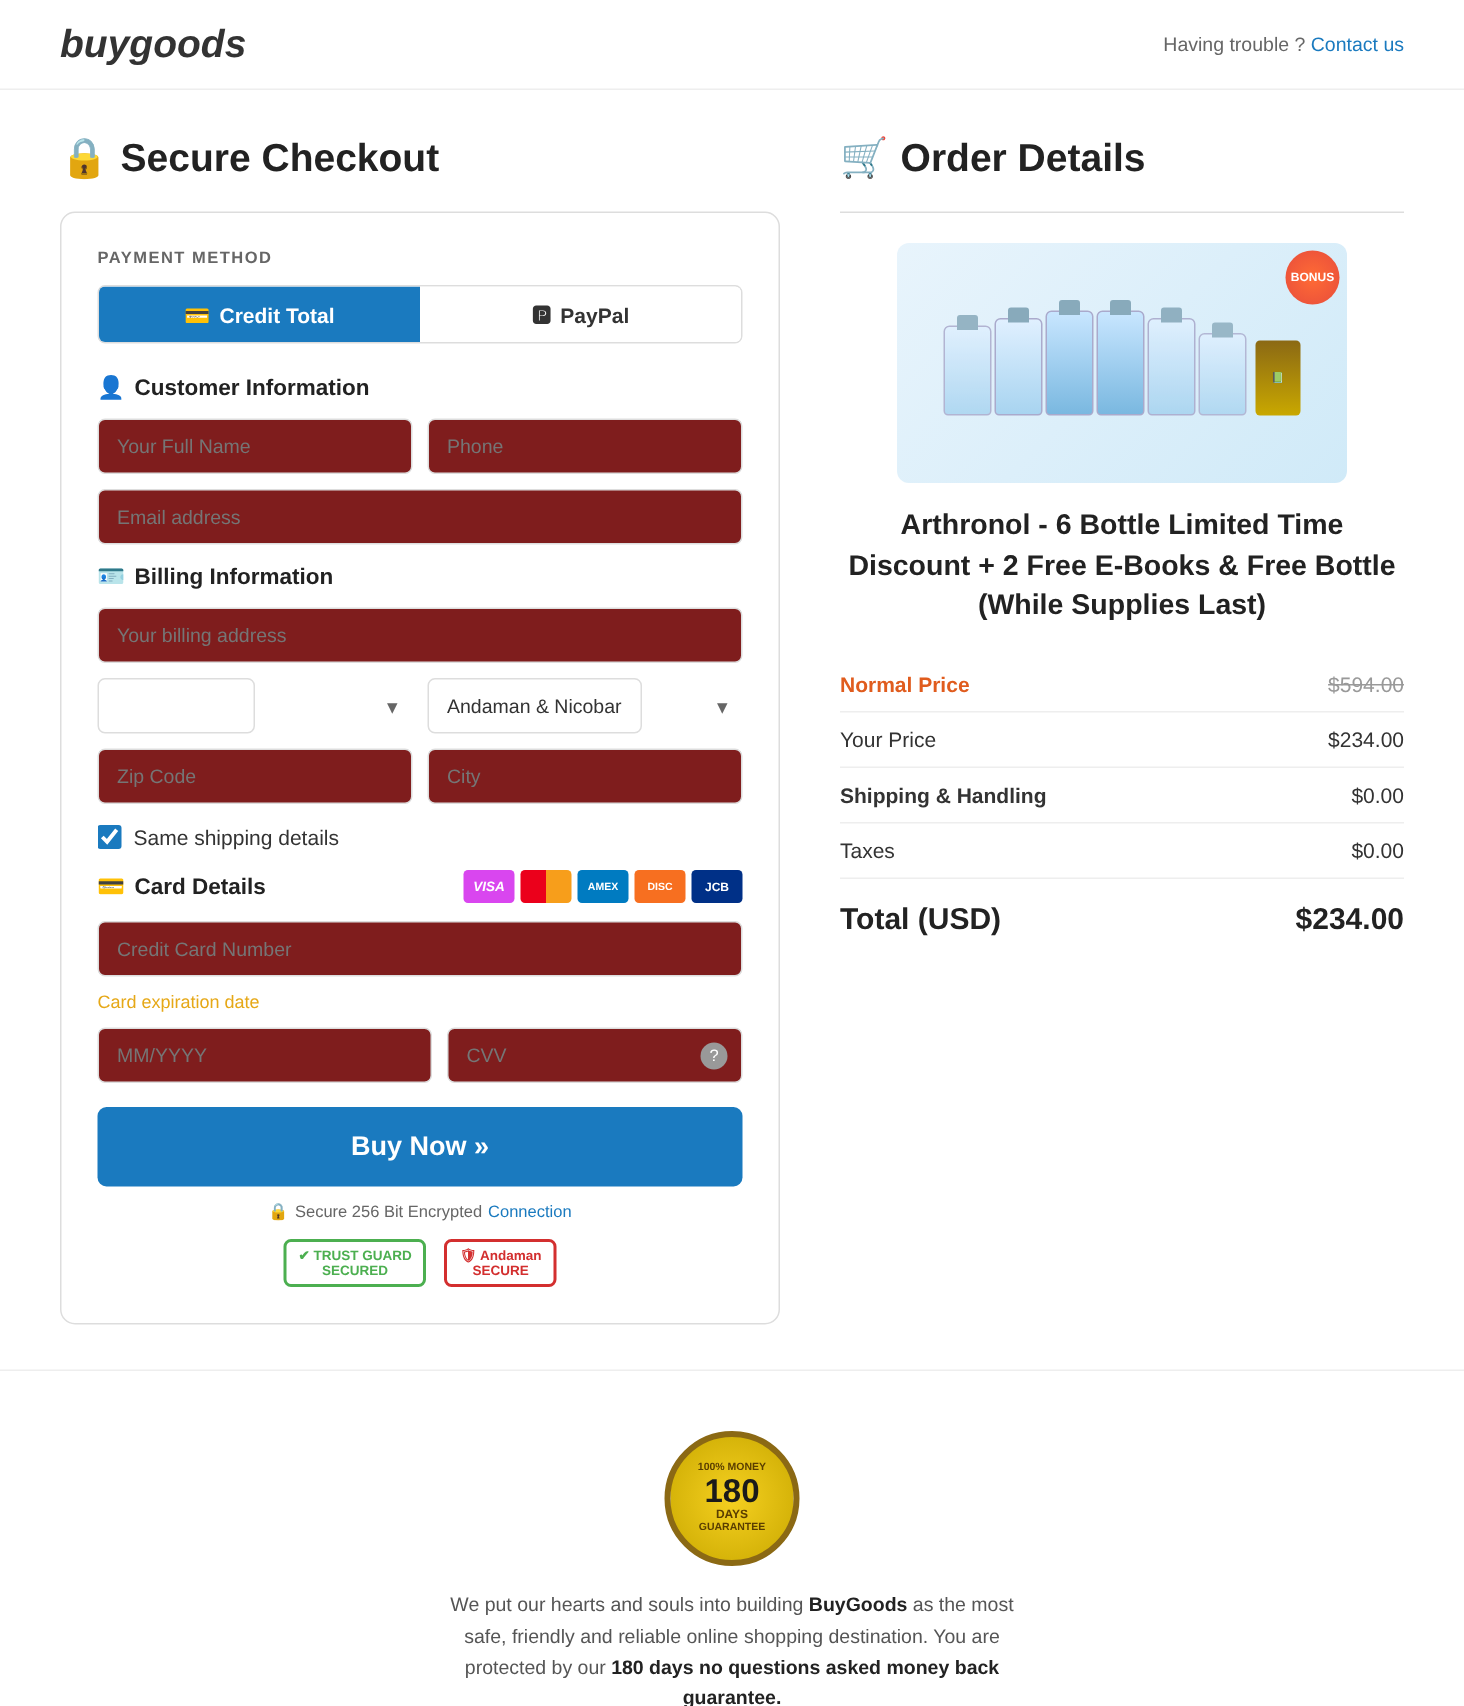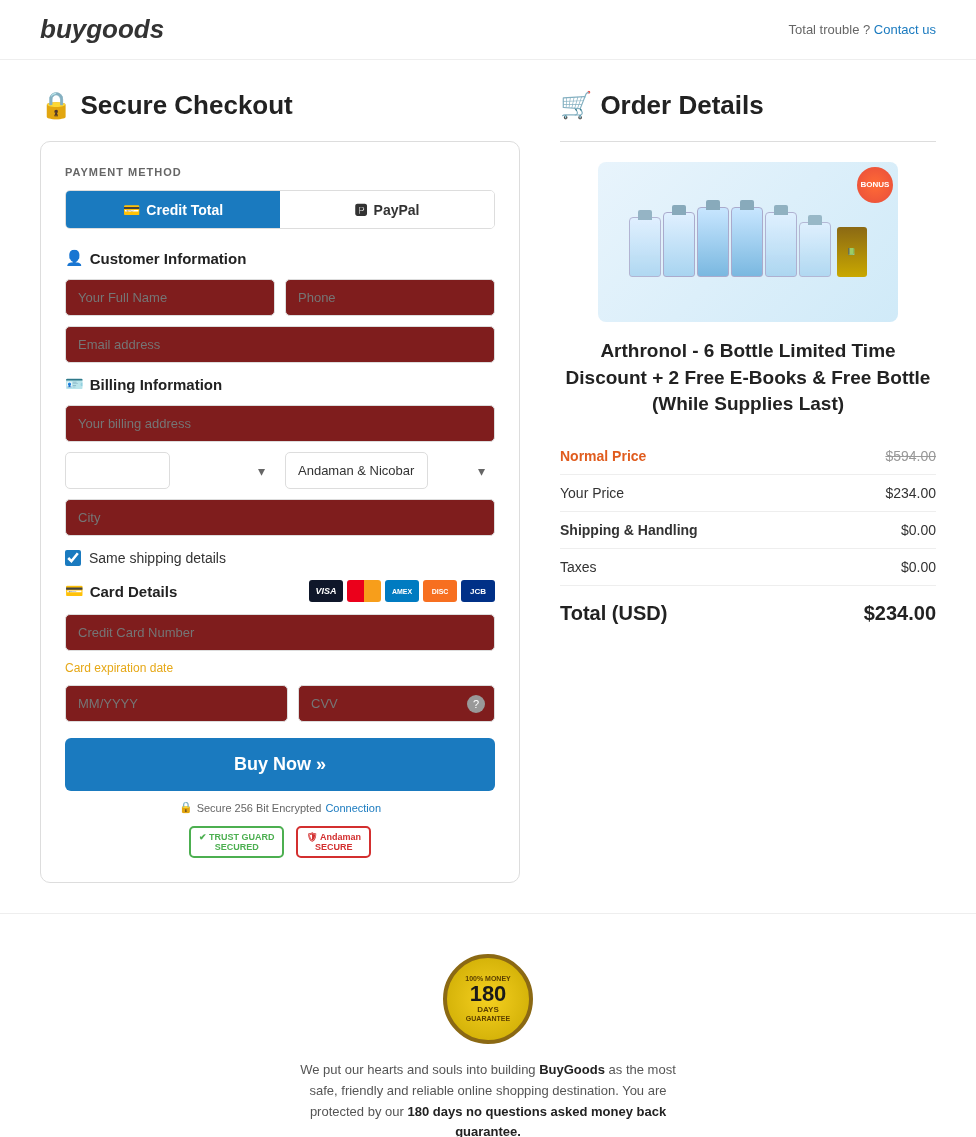--- a/index.html
+++ b/index.html
@@ -171,21 +171,21 @@
       width: 34px;
       height: 22px;
       border-radius: 3px;
       display: flex;
       align-items: center;
       justify-content: center;
       font-size: 7px;
       font-weight: bold;
       color: #fff;
     }
-    .card-visa { background: #0f172a; font-size: 9px; font-style: italic; }
+    .card-visa { background: #d946ef; font-size: 9px; font-style: italic; }
     .card-mc { background: #eb001b; position: relative; overflow: visible; }
     .card-amex { background: #007bc1; font-size: 7px; }
     .card-discover { background: #f76f20; font-size: 7px; }
     .card-jcb { background: #003087; font-size: 8px; }
 
     
     .expiry-cvv-row {
       display: flex;
       gap: 10px;
       margin-top: 10px;
@@ -402,21 +402,21 @@
     .footer-text strong { color: #222; }
   </style>
 </head>
 <body>
 
 <div class="header">
   <div class="logo">
     <span>buygoods</span>
   </div>
   <div class="header-right">
-    <span>Total trouble ?</span>
+    <span>Having trouble ?</span>
     <a href="#">Contact us</a>
   </div>
 </div>
 
 <div class="main-content">
 
   <div class="left-panel">
     <div class="section-title">
       <span>🔒</span>
       <span>Secure Checkout</span>
@@ -472,20 +472,21 @@
         </div>
         <div class="select-wrapper">
           <select class="select-field">
             <option value="AN" selected="">Andaman &amp; Nicobar</option>
             <option value="MH">Maharashtra</option>
           </select>
         </div>
       </div>
 
       <div class="form-row">
+        <input type="text" class="form-field" placeholder="Zip Code" style="">
         <input type="text" class="form-field" placeholder="City" style="">
       </div>
 
       
       <div class="checkbox-row">
         <input type="checkbox" checked="" id="same-shipping" style="">
         <label for="same-shipping">Same shipping details</label>
       </div>
 
       

